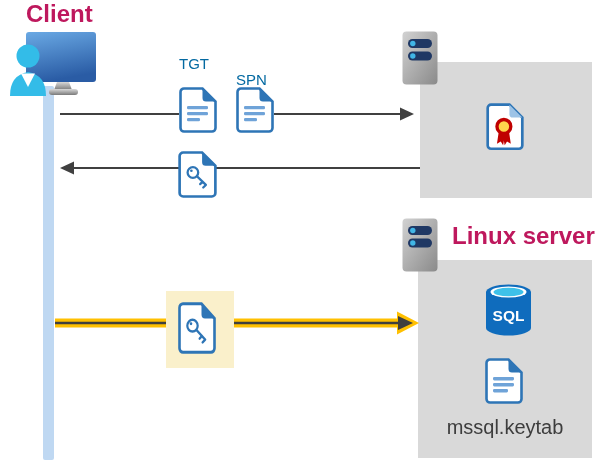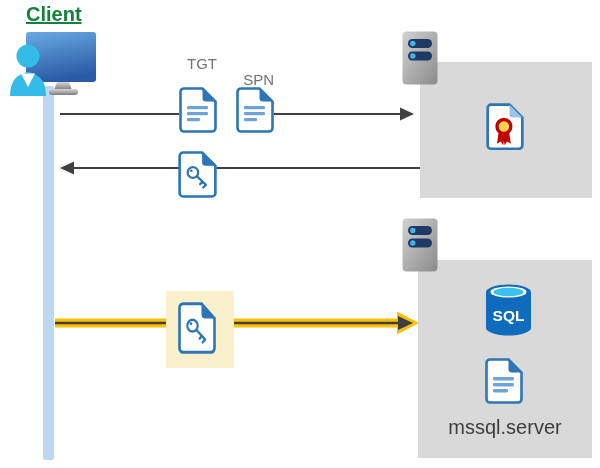--- a/index.html
+++ b/index.html
@@ -12,26 +12,26 @@
   .panel { background:#D9D9D9; }
   .panel-dc    { left:420px; top:62px;  width:172px; height:136px; }
   .panel-linux { left:418px; top:260px; width:174px; height:198px; }
   
   .vline { left:43px; top:86px; width:11px; height:374px; background:#BFD8F2; border-radius:2px; }
   
   .highlight { left:166px; top:291px; width:68px; height:77px; background:#FAF0CB; }
   
   .arrow-layer { left:0; top:0; width:600px; height:468px; pointer-events:none; }
   
-  .h-label { color:#15803d; font-weight:700; font-size:20px; line-height:22px;text-decoration:underline; }
+  .h-label { color:#be185d; font-weight:700; font-size:24px; line-height:22px; }
   .client-label { left:26px; top:3px; }
   .dc-label     { left:452px; top:5px; width:120px; }
   .linux-label  { left:452px; top:225px; }
   
-  .t-label { color:#737373; font-weight:400; font-size:15px; text-align:right; }
+  .t-label { color:#0369a1; font-weight:400; font-size:15px; text-align:left; }
   .tgt-label { left:179px; top:55px; width:38px; }
   .spn-label { left:236px; top:55px; width:38px;margin-top:16px; }
   
   .keytab-label { left:418px; top:416px; width:174px; text-align:center;
                   color:#3d3d3d; font-size:20px; font-weight:400; }
   svg { display:block; }
 </style>
 </head>
 <body>
 
@@ -175,16 +175,17 @@
     <rect x="8" y="31" width="15" height="3.4" rx="1.3" fill="#6FA3D8"></rect>
   </svg>
 
   <div class="abs h-label client-label">Client</div>
 
   <div class="abs t-label tgt-label">TGT</div>
 
   <div class="abs t-label spn-label">SPN</div>
 
 
+  <div class="abs h-label linux-label">Linux server</div>
 
-  <div class="abs keytab-label">mssql.server</div>
+  <div class="abs keytab-label">mssql.keytab</div>
 
 </div>
 
 </body></html>

